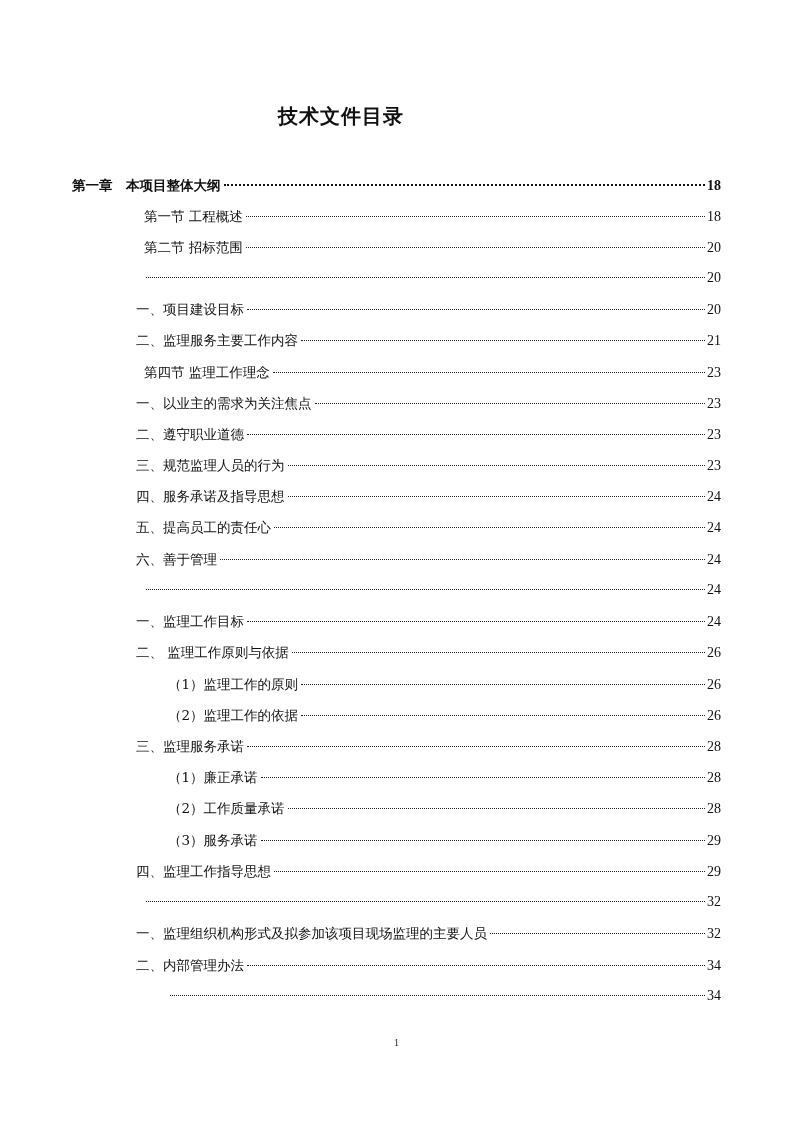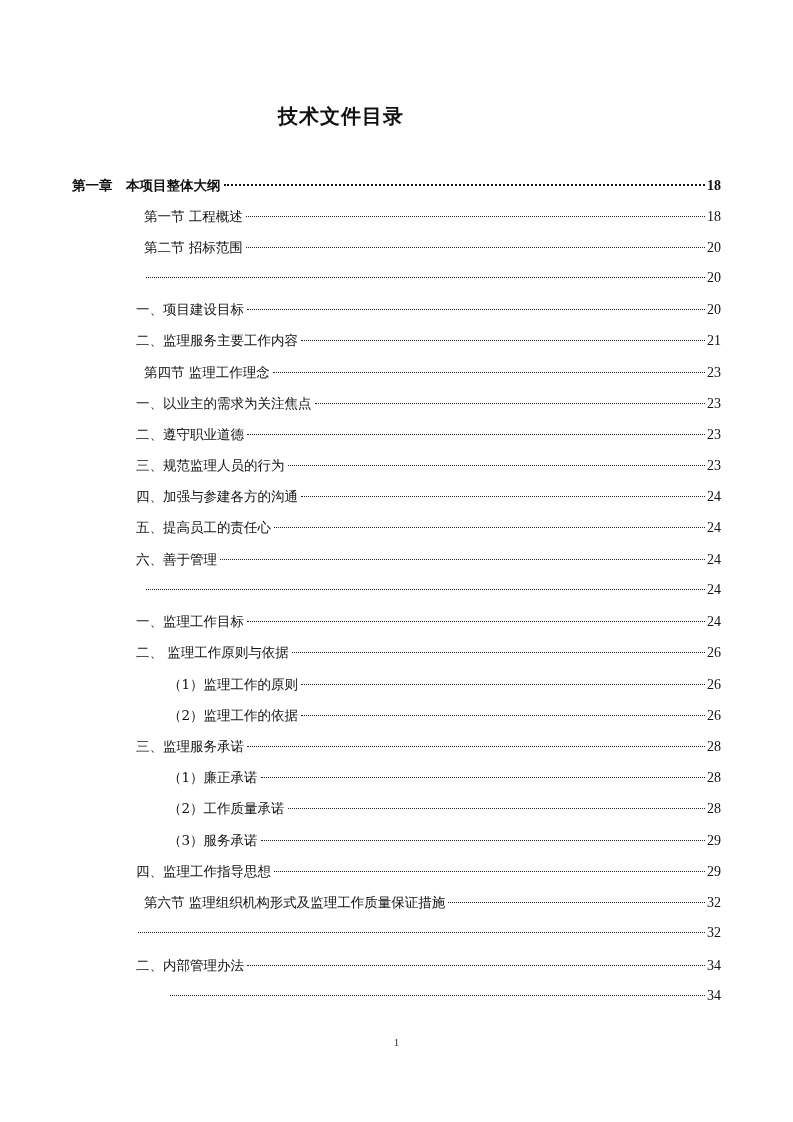--- a/index.html
+++ b/index.html
@@ -137,21 +137,21 @@
     <span class="toc-label">二、遵守职业道德</span>
     <span class="toc-leader"></span>
     <span class="toc-page">23</span>
   </div>
   <div class="toc-row lvl2" style="top:455px">
     <span class="toc-label">三、规范监理人员的行为</span>
     <span class="toc-leader"></span>
     <span class="toc-page">23</span>
   </div>
   <div class="toc-row lvl2" style="top:486px">
-    <span class="toc-label">四、加强与参建各方的沟通</span>
+    <span class="toc-label">四、服务承诺及指导思想</span>
     <span class="toc-leader"></span>
     <span class="toc-page">24</span>
   </div>
   <div class="toc-row lvl2" style="top:517px">
     <span class="toc-label">五、提高员工的责任心</span>
     <span class="toc-leader"></span>
     <span class="toc-page">24</span>
   </div>
   <div class="toc-row lvl2" style="top:549px">
     <span class="toc-label">六、善于管理</span>
@@ -201,25 +201,25 @@
     <span class="toc-label">（3）服务承诺</span>
     <span class="toc-leader"></span>
     <span class="toc-page">29</span>
   </div>
   <div class="toc-row lvl2" style="top:861px">
     <span class="toc-label">四、监理工作指导思想</span>
     <span class="toc-leader"></span>
     <span class="toc-page">29</span>
   </div>
   <div class="toc-row lvl1" style="top:892px">
-    <span class="toc-label">第六节  监理组织机构形式及监理工作质量保证措施</span>
     <span class="toc-leader"></span>
     <span class="toc-page">32</span>
   </div>
   <div class="toc-row lvl2" style="top:923px">
+    <span class="toc-label">一、监理组织机构形式及拟参加该项目现场监理的主要人员</span>
     <span class="toc-leader"></span>
     <span class="toc-page">32</span>
   </div>
   <div class="toc-row lvl2" style="top:955px">
     <span class="toc-label">二、内部管理办法</span>
     <span class="toc-leader"></span>
     <span class="toc-page">34</span>
   </div>
   <div class="toc-row lvl3" style="top:986px">
     <span class="toc-leader"></span>

